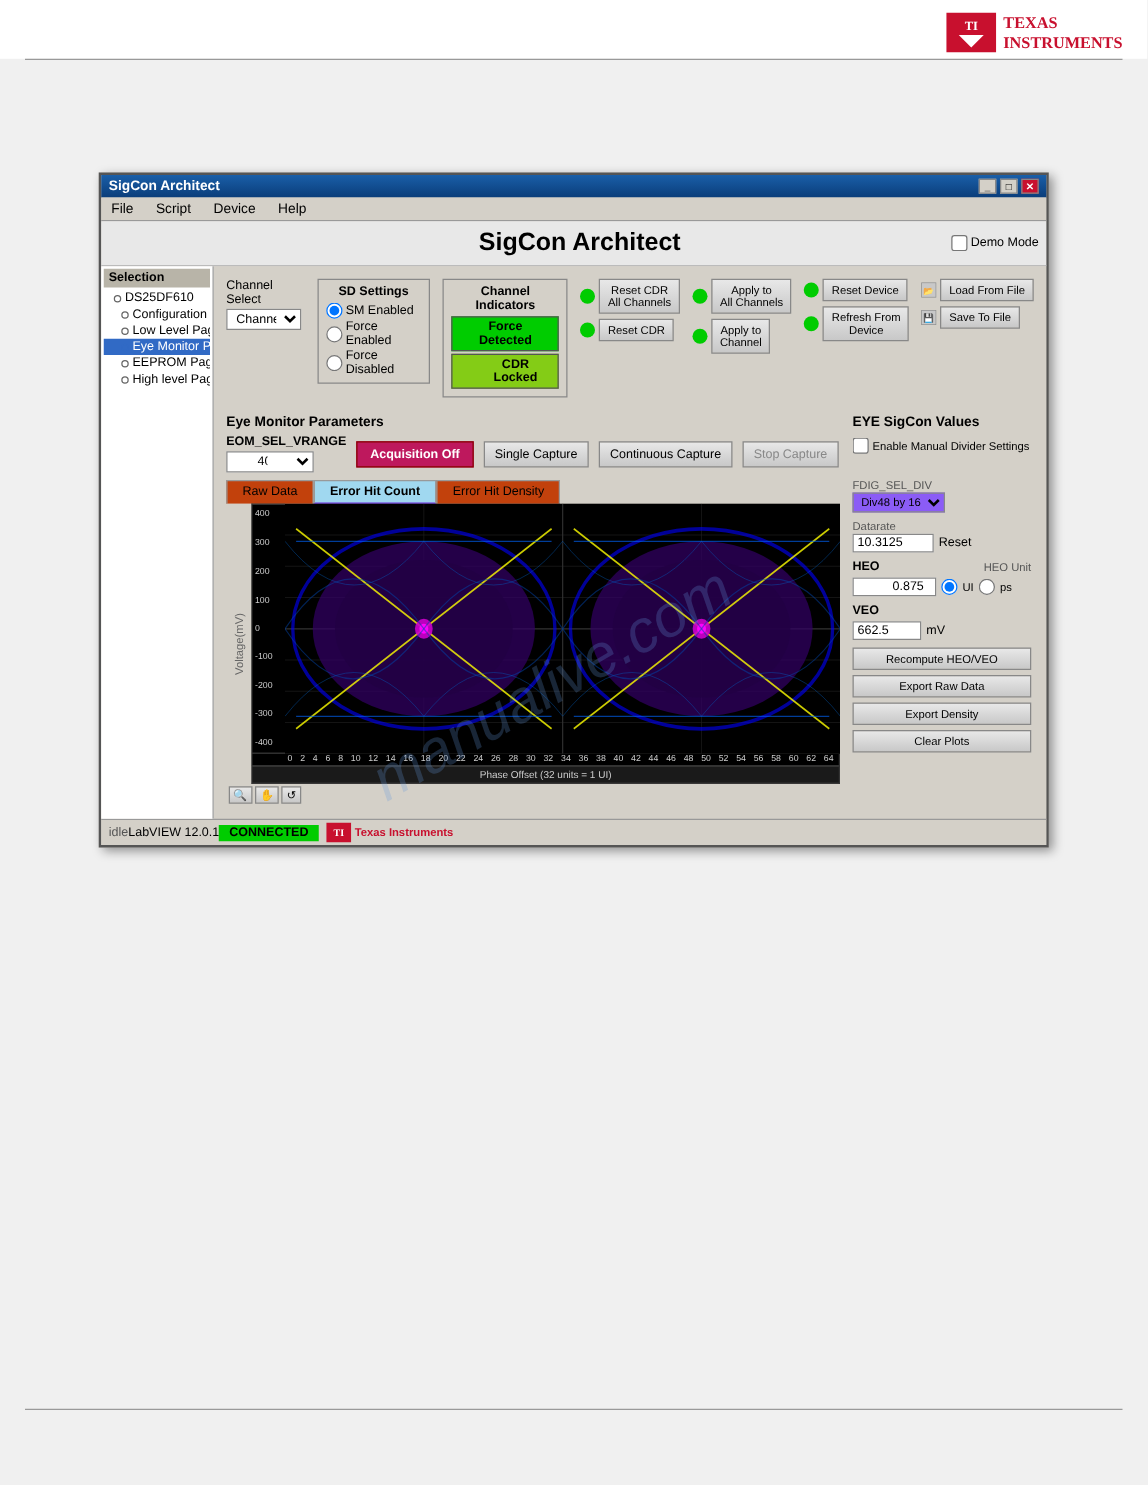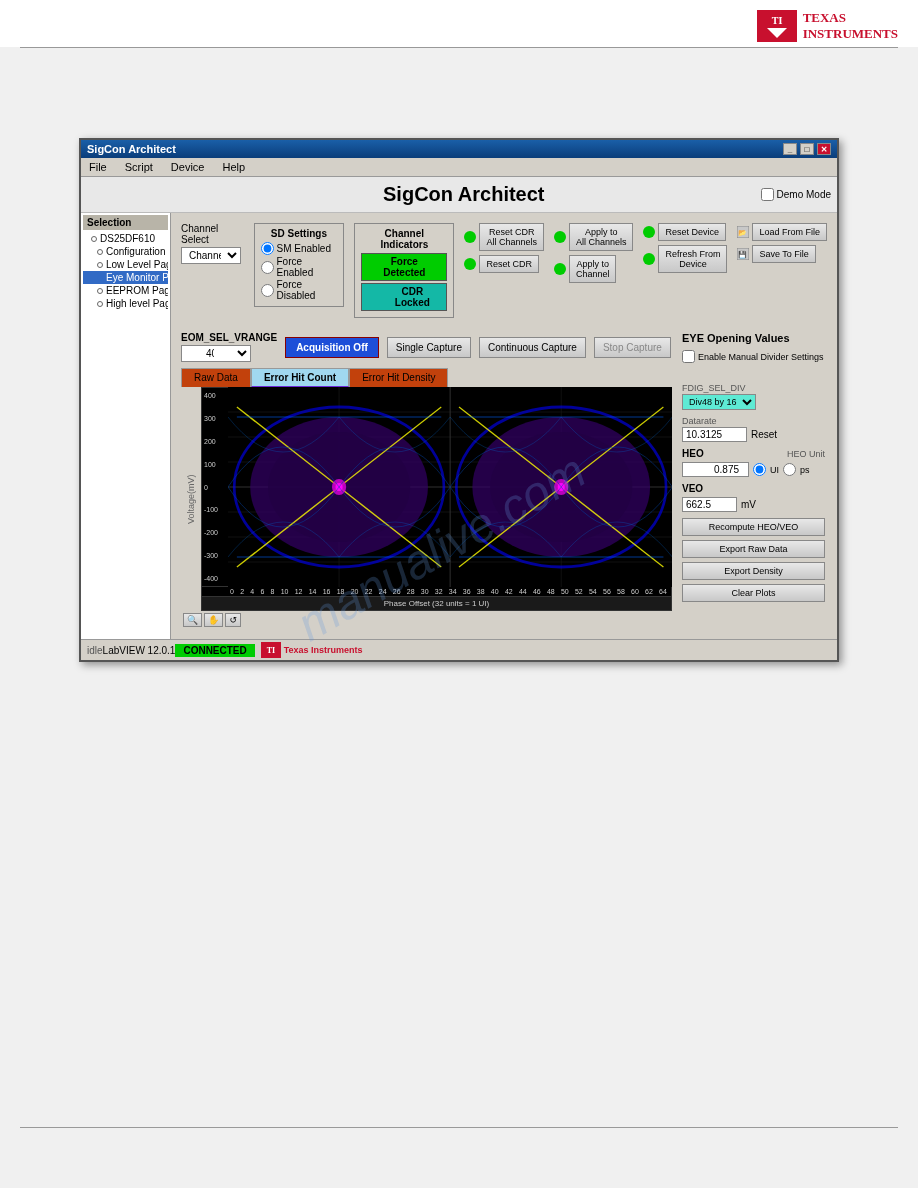--- a/index.html
+++ b/index.html
@@ -239,21 +239,21 @@
       margin-bottom: 2px;
       font-size: 10px;
       font-weight: bold;
       border: 1px solid #555;
       cursor: pointer;
       display: block;
       width: 100%;
       text-align: center;
     }
     .indicator-green { background: #00cc00; color: #000; }
-    .indicator-green2 { background: #14b8a6; color: #000; padding-left: 24px; }
+    .indicator-green2 { background: #84cc16; color: #000; padding-left: 24px; }
 
     .btn-group {
       display: flex;
       flex-direction: column;
       gap: 4px;
     }
     .btn-pair {
       display: flex;
       align-items: center;
       gap: 3px;
@@ -319,21 +319,21 @@
     }
     .eom-label { font-size: 10px; font-weight: bold; }
     .eom-select {
       background: #fff;
       border: 1px solid #888;
       padding: 1px 20px;
       font-size: 10px;
       width: 70px;
     }
     .acquisition-btn {
-      background: #1d4ed8;
+      background: #be185d;
       color: #fff;
       border: 1px solid #880000;
       padding: 4px 10px;
       font-size: 10px;
       font-weight: bold;
       cursor: pointer;
     }
     .capture-btn {
       background: linear-gradient(to bottom, #e8e8e8, #c8c8c8);
       border: 1px solid #888;
@@ -445,21 +445,21 @@
       background: #fff;
       border: 1px solid #888;
       padding: 1px 3px;
       font-size: 10px;
       width: 70px;
     }
     .field-unit {
       font-size: 10px;
     }
     .field-select {
-      background: #5eead4;
+      background: #8b5cf6;
       border: 1px solid #888;
       padding: 1px 2px;
       font-size: 9px;
     }
     .heo-veo-section {
       margin-bottom: 6px;
     }
     .heo-row {
       display: flex;
       align-items: center;
@@ -714,20 +714,21 @@
             </div>
           </div>
 
         </div>
 
         <div class="two-col">
 
           <div style="flex:1">
 
             <div class="eye-monitor-section">
+              <div class="section-title">Eye Monitor Parameters</div>
 
               <div class="eye-monitor-header">
                 <div class="eom-sel-group">
                   <div class="eom-label">EOM_SEL_VRANGE</div>
                   <select class="eom-select">
                     <option>400 mV</option>
                     <option>200 mV</option>
                     <option>100 mV</option>
                   </select>
                 </div>
@@ -857,21 +858,21 @@
               <div class="chart-toolbar">
                 <button class="chart-tool-btn">🔍</button>
                 <button class="chart-tool-btn">✋</button>
                 <button class="chart-tool-btn">↺</button>
               </div>
 
             </div>
           </div>
 
           <div class="right-panel">
-            <div class="right-panel-title">EYE Opening Values</div>
+            <div class="right-panel-title">EYE SigCon Values</div>
 
             <div class="manual-divider-row">
               <input type="checkbox" style="">
               <span style="font-size:9px">Enable Manual Divider Settings</span>
             </div>
 
             <div class="field-group">
               <div class="field-label">FDIG_SEL_DIV</div>
               <select class="field-select">
                 <option>Div48 by 16</option>

